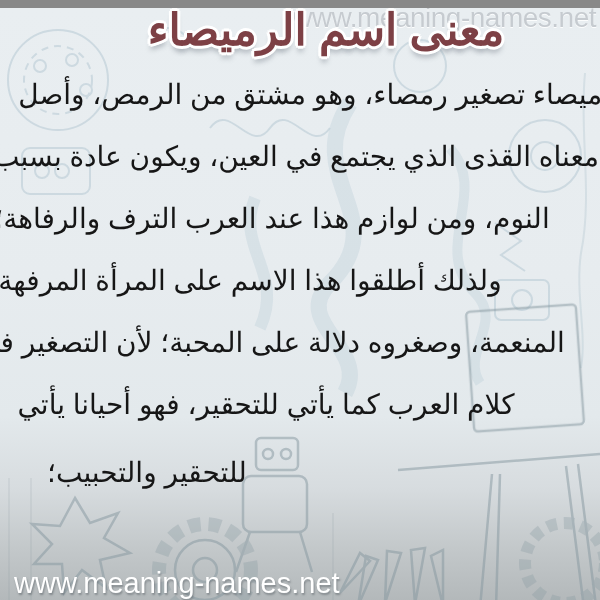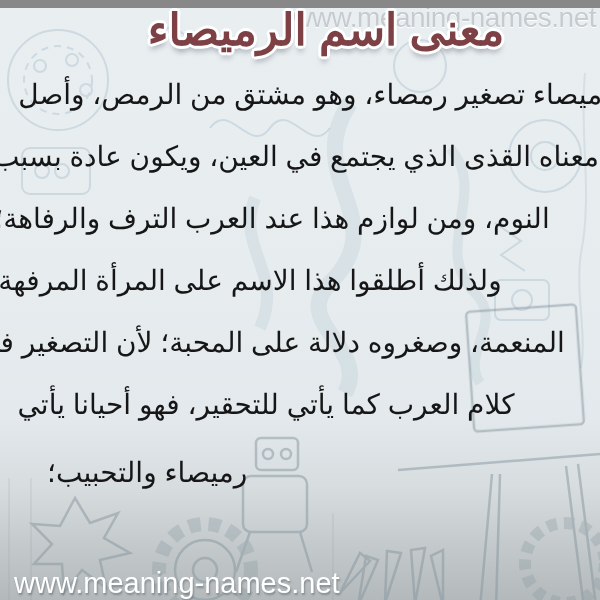--- a/index.html
+++ b/index.html
@@ -121,18 +121,18 @@
 
   <h1 class="title">معنى اسم الرميصاء</h1>
 
   <div class="body-text">
     <div class="line">رميصاء تصغير رمصاء، وهو مشتق من الرمص، وأصل</div>
     <div class="line">معناه القذى الذي يجتمع في العين، ويكون عادة بسبب</div>
     <div class="line">النوم، ومن لوازم هذا عند العرب الترف والرفاهة؛</div>
     <div class="line">ولذلك أطلقوا هذا الاسم على المرأة المرفهة</div>
     <div class="line">المنعمة، وصغروه دلالة على المحبة؛ لأن التصغير في</div>
     <div class="line">كلام العرب كما يأتي للتحقير، فهو أحيانا يأتي</div>
-    <div class="line">رميصاء والتحبيب؛</div>
+    <div class="line">للتحقير والتحبيب؛</div>
   </div>
 
   <div class="wm-bottom">www.meaning-names.net</div>
 
 </div>
 
 </body></html>

